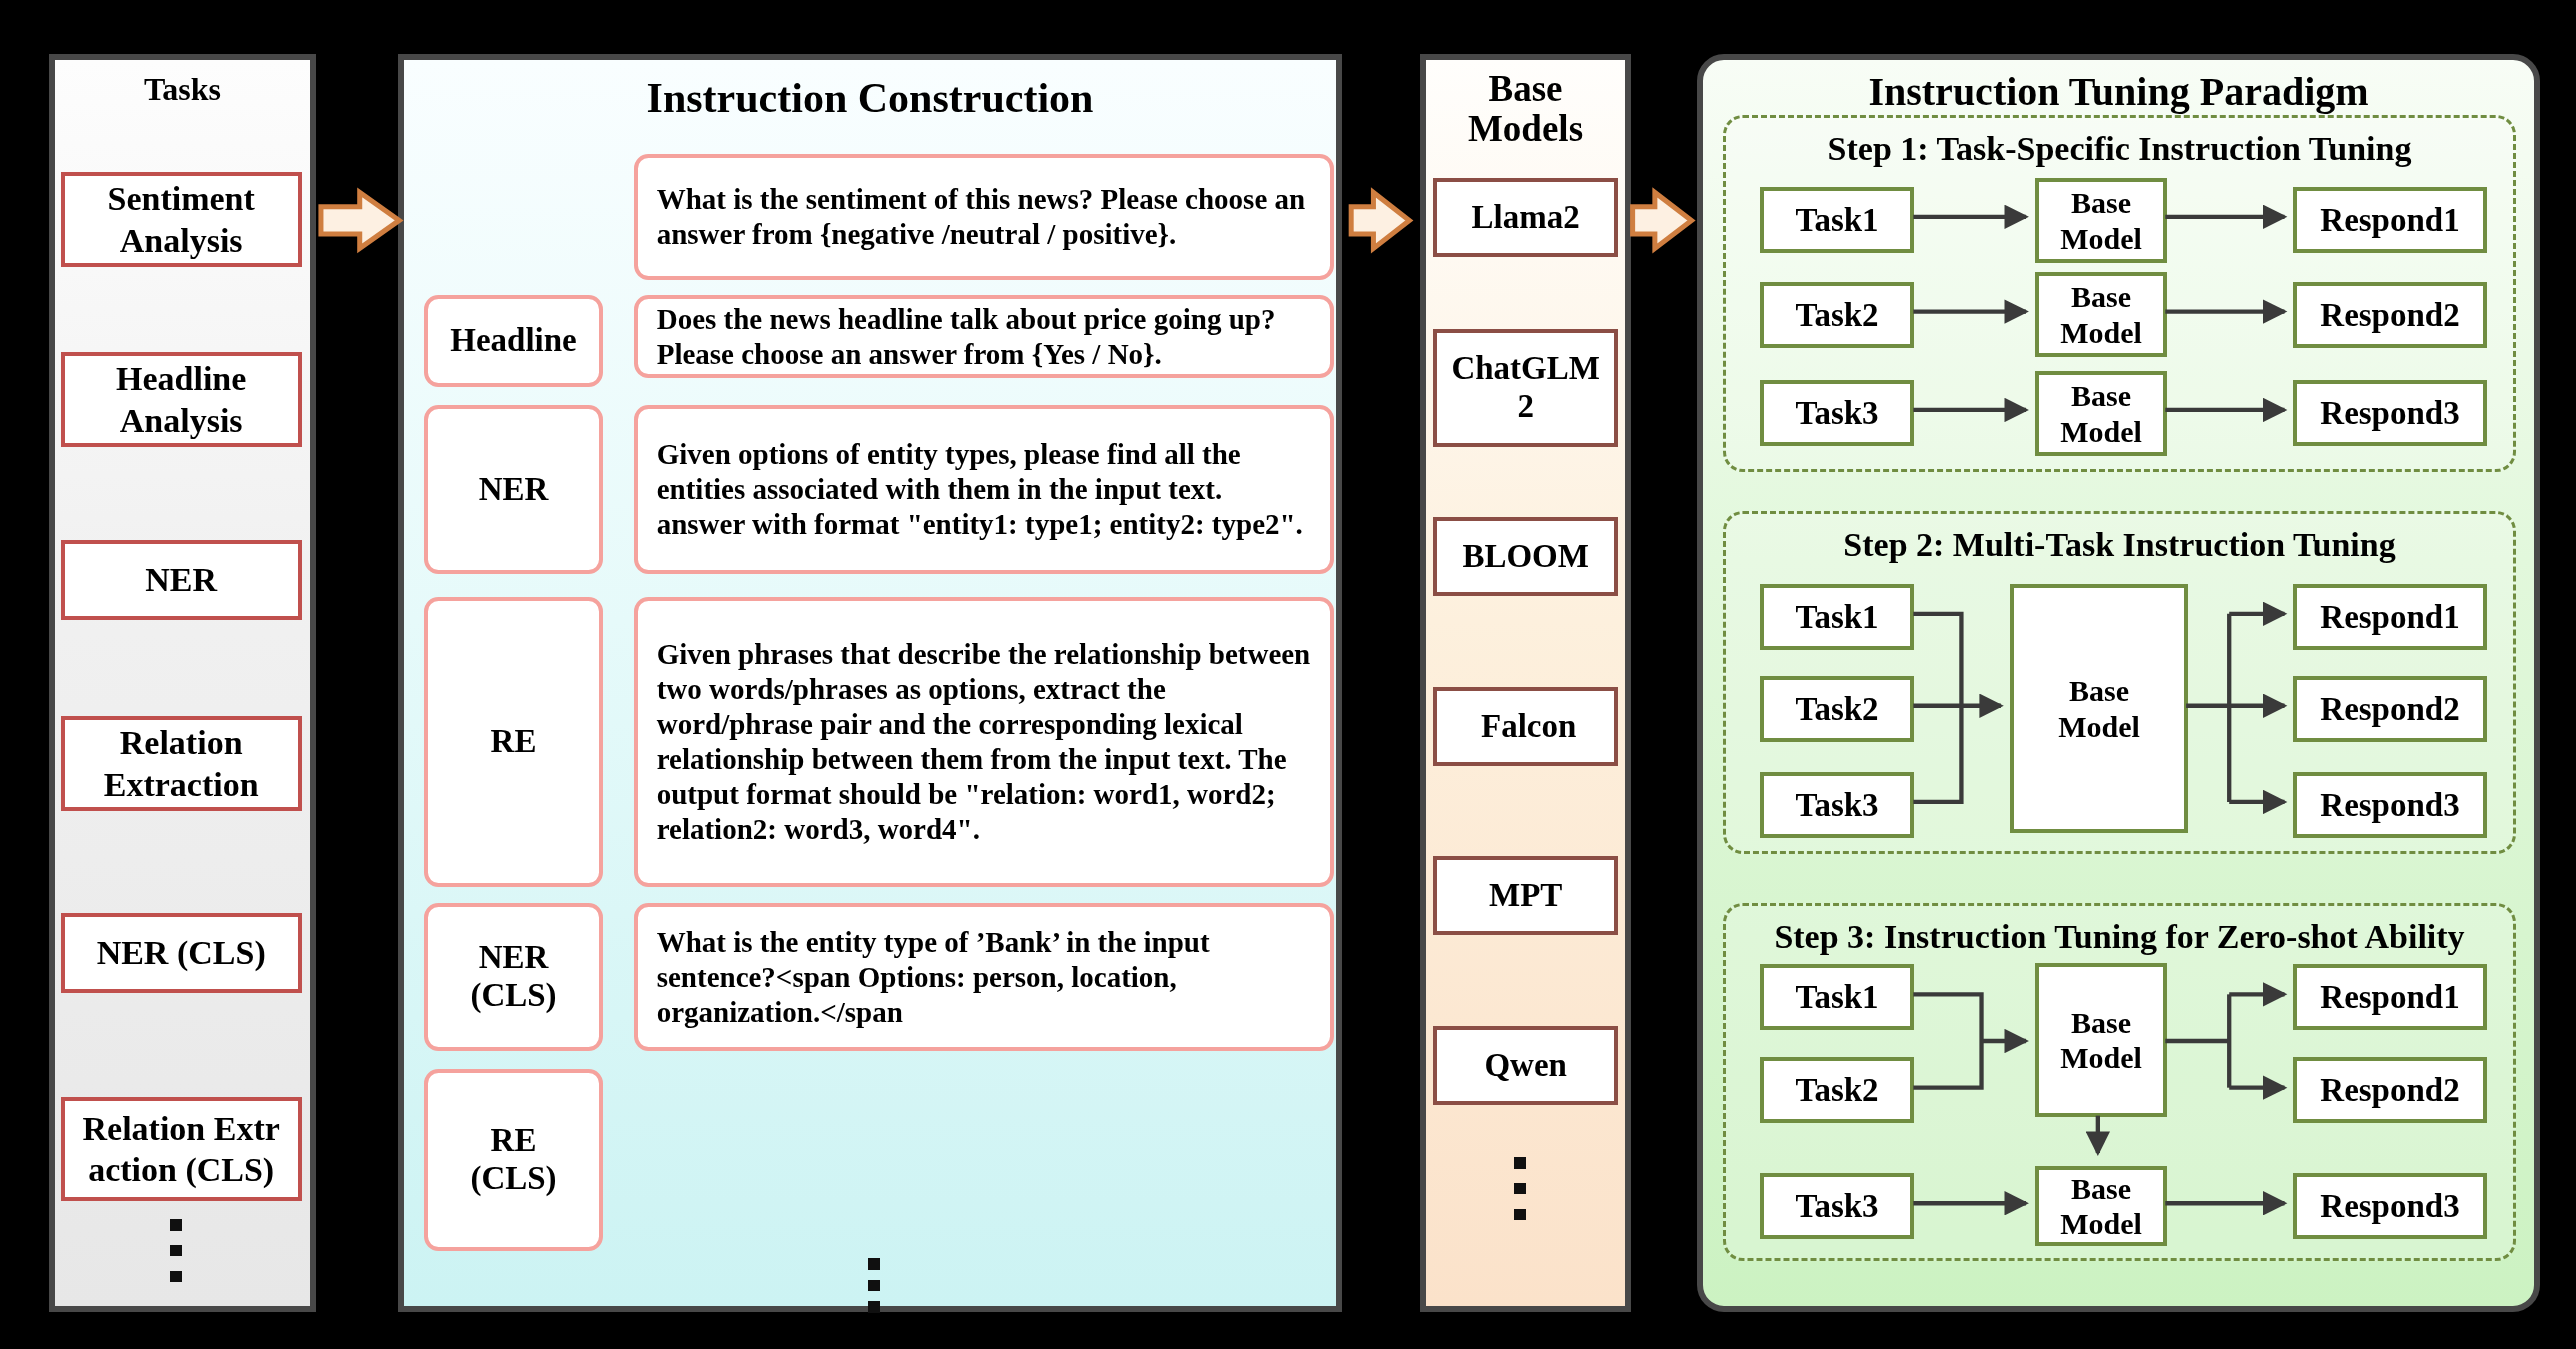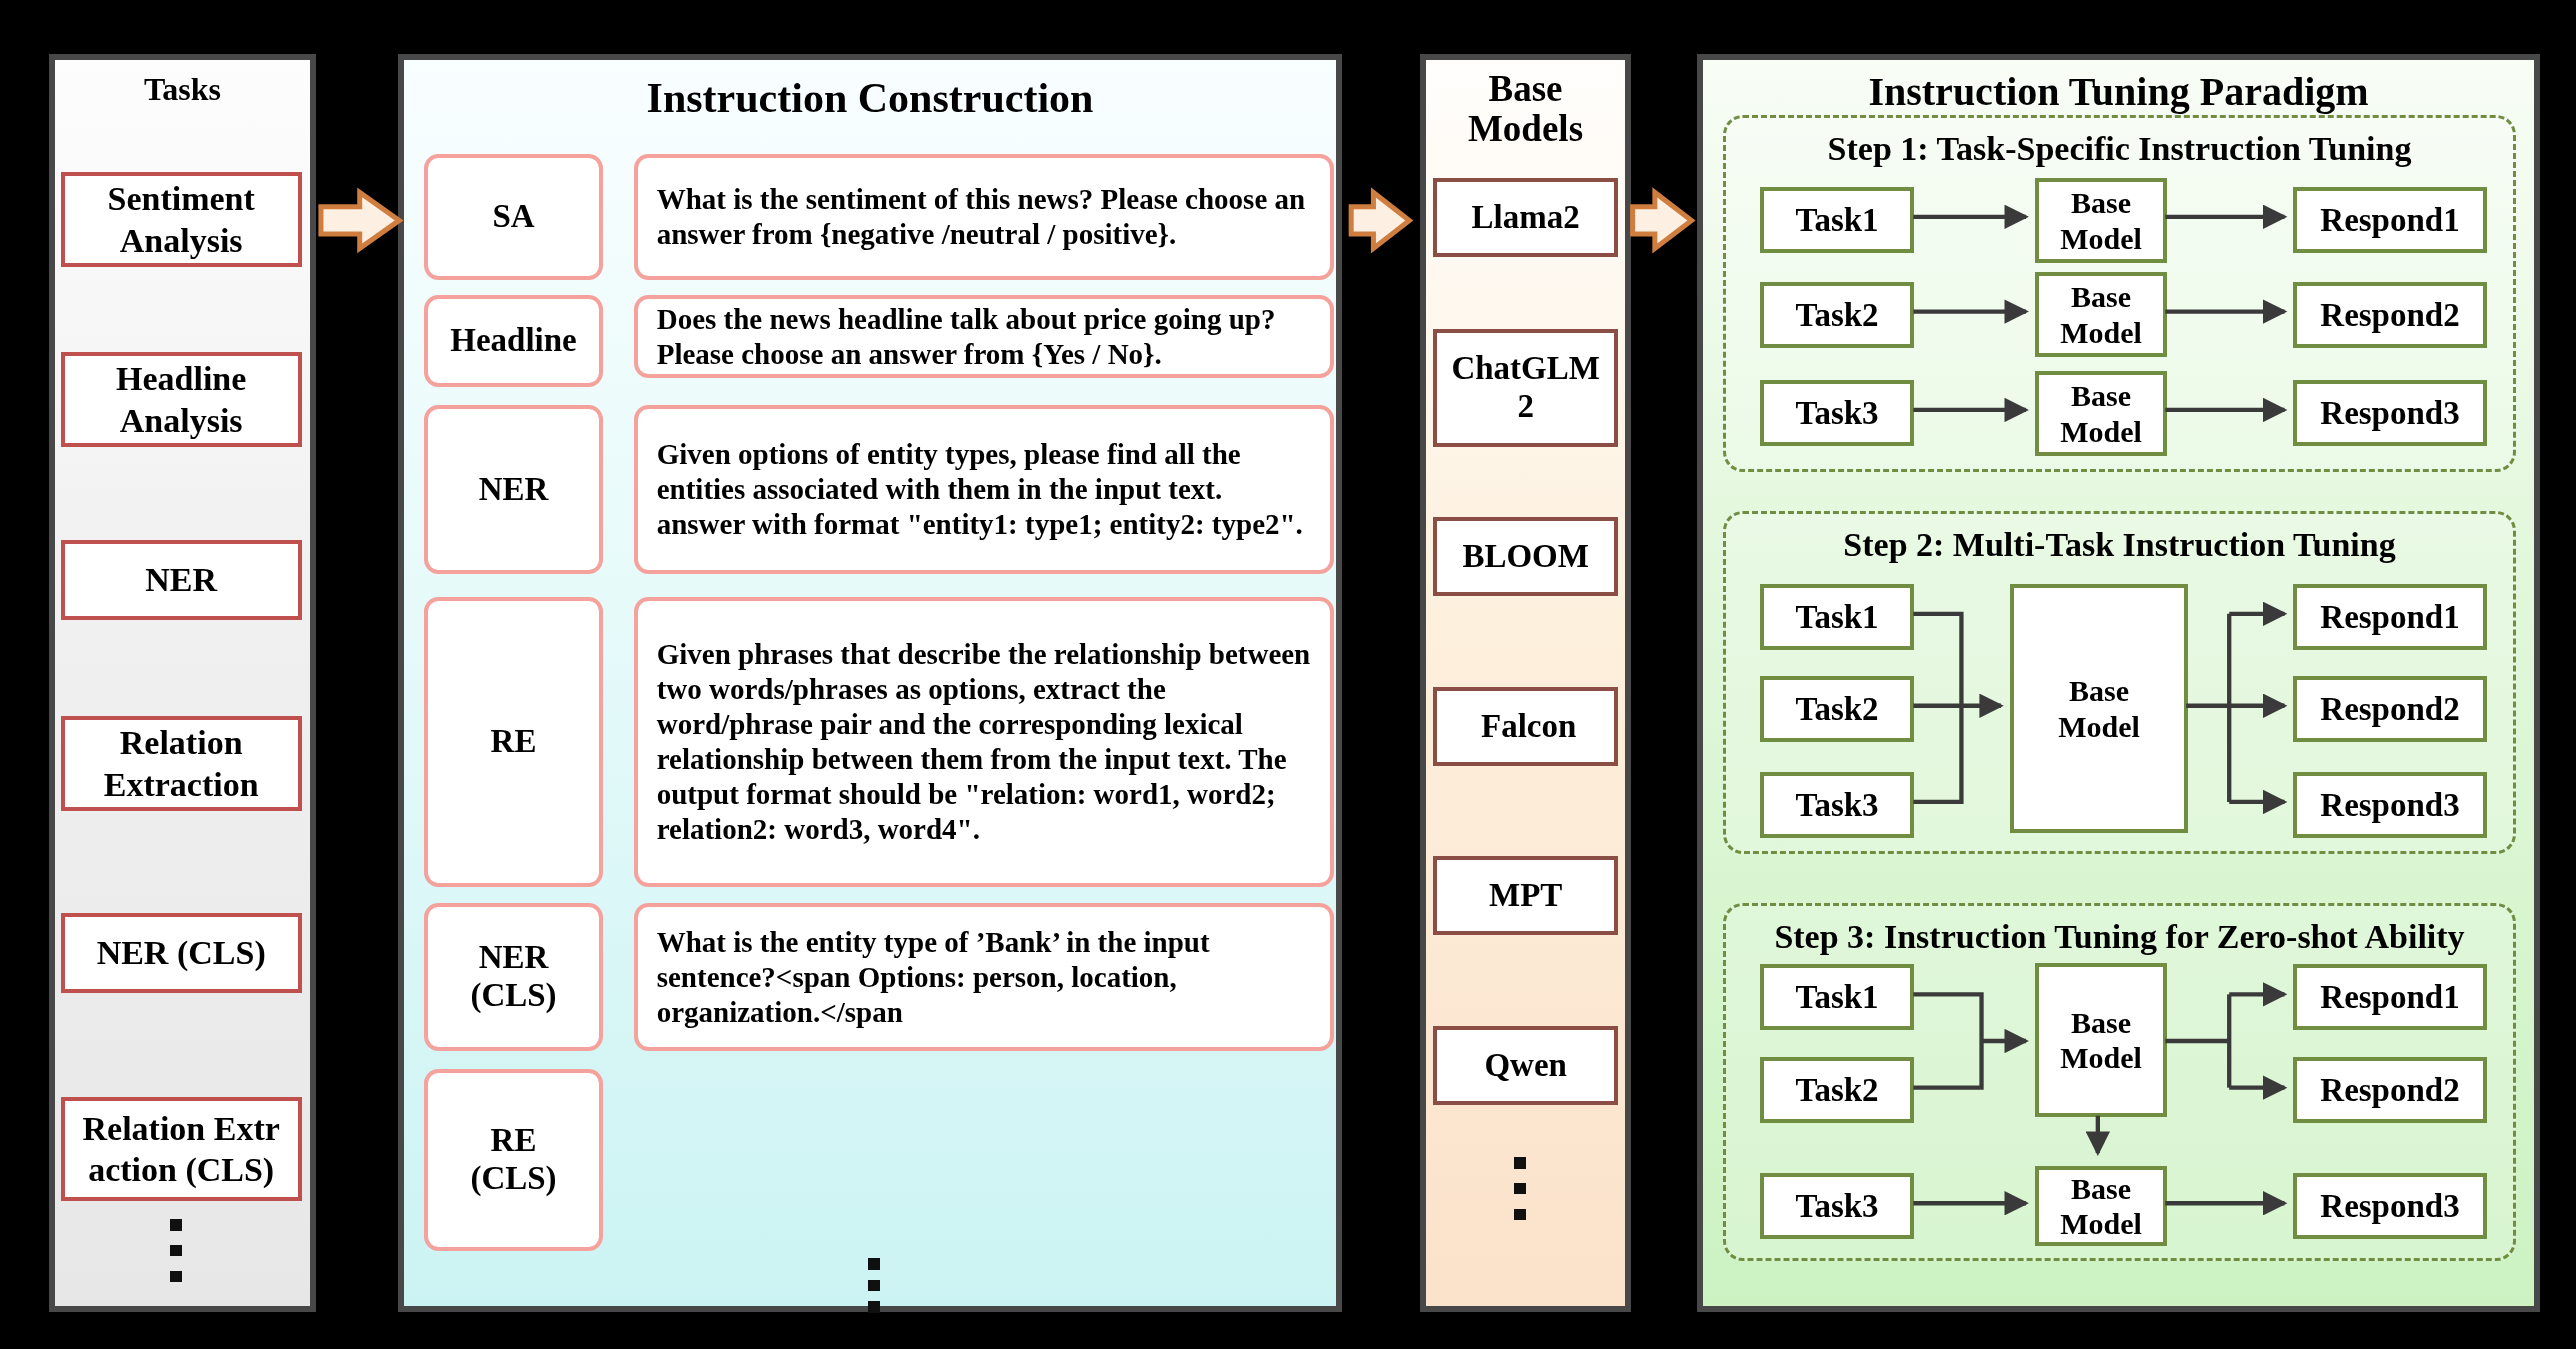--- a/index.html
+++ b/index.html
@@ -8,21 +8,21 @@
     font-family:"Liberation Serif","DejaVu Serif",serif; color:#000;
   }
   .panel { position:absolute; border:6.5px solid #484848; box-sizing:border-box; }
   #tasks-panel  { left:49px;  top:54px; width:267px;  height:1258px;
                   background:linear-gradient(180deg,#fdfdfd 0%,#f1f1f1 40%,#e7e7e7 100%); }
   #ic-panel     { left:398px; top:54px; width:944px; height:1258px;
                   background:linear-gradient(180deg,#f9feff 0%,#e6fafa 45%,#ccf3f3 100%); }
   #bm-panel     { left:1420px;top:54px; width:211px;  height:1258px;
                   background:linear-gradient(180deg,#fffefc 0%,#fdf0dd 45%,#fbe2ca 100%); }
   #itp-panel    { left:1697px;top:54px; width:843px; height:1258px;
-                  background:linear-gradient(180deg,#f8fdf6 0%,#e2f8dc 40%,#ccf2c2 100%); }
+                  background:linear-gradient(180deg,#f8fdf6 0%,#e2f8dc 40%,#ccf2c2 100%);border-radius:27px; }
 
   .panel-title { text-align:center; font-weight:bold; line-height:1.08; white-space:pre-line; }
   #tasks-title { font-size:32px; margin-top:11.5px; }
   #ic-title    { font-size:42px; margin-top:16px; }
   #bm-title    { font-size:37px; margin-top:8.6px; }
   #itp-title   { font-size:40px; margin-top:10px; }
 
   
   .task-box { position:absolute; left:5.7px; width:241px; background:#fff;
     border:4.3px solid #c0504d; box-sizing:border-box;
@@ -80,21 +80,20 @@
     <div class="vdots" style="left:115px;top:1159px;">
         <span></span>
         <span></span>
         <span></span>
       </div>
   </div>
 
   <div class="panel" id="ic-panel">
     <div class="panel-title" id="ic-title">Instruction Construction</div>
 
-    <div class="ic-label" style="top:94px;height:126px;">SA</div>
     <div class="ic-text" style="top:94px;height:126px;">What is the sentiment of this news? Please choose an answer from {negative /neutral / positive}.</div>
 
     <div class="ic-label" style="top:235px;height:92px;">Headline</div>
     <div class="ic-text" style="top:235px;height:83px;">Does the news headline talk about price going up? Please choose an answer from {Yes / No}.</div>
 
     <div class="ic-label" style="top:345px;height:169px;">NER</div>
     <div class="ic-text" style="top:345px;height:169px;">Given options of entity types, please find all the entities associated with them in the input text. answer with format "entity1: type1; entity2: type2".</div>
 
     <div class="ic-label" style="top:537px;height:290px;">RE</div>
     <div class="ic-text" style="top:537px;height:290px;">Given phrases that describe the relationship between two words/phrases as options, extract the word/phrase pair and the corresponding lexical relationship between them from the input text. The output format should be "relation: word1, word2; relation2: word3, word4".</div>

